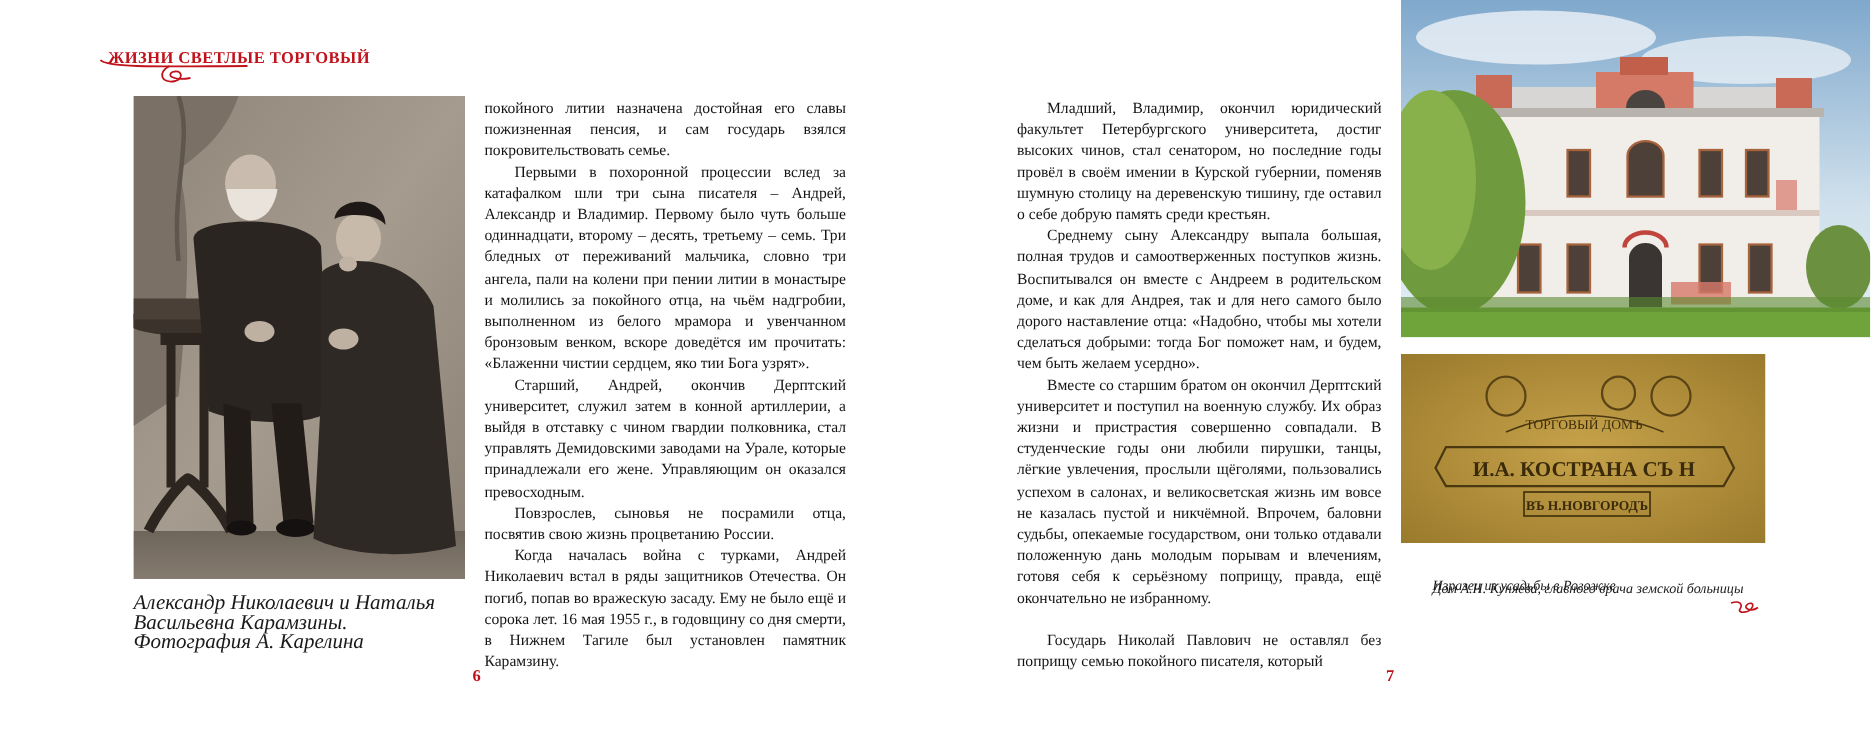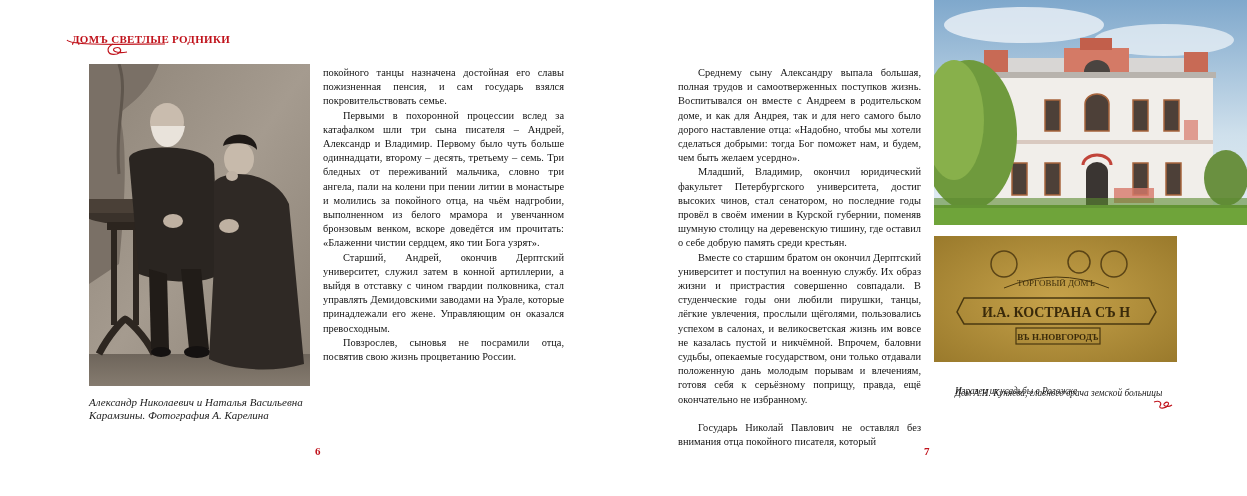--- a/index.html
+++ b/index.html
@@ -2,21 +2,21 @@
 <html><head>
 <meta charset="utf-8">
 <style>
   html, body { margin: 0; padding: 0; background: #ffffff; }
   body { width: 1247px; height: 496px; position: relative; overflow: hidden; font-family: "DejaVu Serif", serif; color: #1a1a1a; }
 
   .running-head { position: absolute; left: 72px; top: 33px; font-family: "Liberation Serif", serif; font-weight: bold; font-size: 11px; letter-spacing: 0.3px; color: #c0121b; }
   .running-head-swash { position: absolute; left: 65px; top: 36px; width: 140px; height: 22px; }
 
   .photo-portrait { position: absolute; left: 89px; top: 64px; width: 221px; height: 322px; }
-  .caption-left { position: absolute; left: 89px; top: 396px; width: 220px; font-family: "Liberation Serif", serif; font-style: italic; font-size: 11px; line-height: 13px; }
+  .caption-left { position: absolute; left: 89px; top: 396px; width: 220px; font-family: "Liberation Serif", serif; font-style: italic; font-size: 14px; line-height: 13px; }
 
   .col { position: absolute; font-family: "Liberation Serif", serif; font-size: 10.4px; line-height: 14.2px; text-align: justify; color: #141414; }
   .col p { margin: 0; text-indent: 20px; hyphens: auto; }
   .col p.noindent { text-indent: 0; }
   .col p.gap { margin-top: 14px; }
   .col-left { left: 323px; top: 66px; width: 241px; }
   .col-right { left: 678px; top: 66px; width: 243px; }
 
   .page-num { position: absolute; top: 445px; font-family: "Liberation Serif", serif; font-weight: bold; font-size: 11px; color: #c0121b; }
   .page-num-left { left: 315px; }
@@ -25,21 +25,21 @@
   .photo-house { position: absolute; left: 934px; top: 0; width: 313px; height: 225px; overflow: hidden; }
   .photo-tile { position: absolute; left: 934px; top: 236px; width: 278px; height: 126px; overflow: hidden; }
 
   .caption-right-1 { position: absolute; left: 955px; top: 388px; width: 215px; font-family: "Liberation Serif", serif; font-style: italic; font-size: 9.4px; }
   .caption-right-2 { position: absolute; left: 955px; top: 386px; width: 215px; text-align: left; font-family: "Liberation Serif", serif; font-style: italic; font-size: 9.4px; }
   .swash-right { position: absolute; left: 1152px; top: 399px; width: 22px; height: 10px; }
 </style>
 </head>
 <body>
 
-<div class="running-head">ДОМЪ СВЕТЛЫЕ РОДНИКИ</div>
+<div class="running-head">ЖИЗНИ СВЕТЛЫЕ ТОРГОВЫЙ</div>
 <svg class="running-head-swash" viewBox="0 0 140 22">
   <path d="M2 4 C 6 10, 60 8, 100 8" stroke="#c0121b" stroke-width="1.2" fill="none"></path>
   <path d="M48 8 C 40 12, 42 20, 52 18 C 58 16, 56 10, 50 12 C 46 14, 50 18, 62 16" stroke="#c0121b" stroke-width="1.2" fill="none"></path>
 </svg>
 
 <div class="photo-portrait">
   <svg width="221" height="322" viewBox="0 0 221 322">
     <defs>
       <linearGradient id="bg" x1="0" y1="0" x2="1" y2="1">
         <stop offset="0" stop-color="#8e8478"></stop>
@@ -77,32 +77,33 @@
     <ellipse cx="150" cy="95" rx="15" ry="17" fill="#c7baab"></ellipse>
     <path d="M134 82 C 136 66, 168 66, 168 86 C 162 78, 142 78, 134 82 Z" fill="#1e1916"></path>
     <path d="M125 118 C 135 105, 185 105, 200 140 L 215 300 C 180 310, 140 305, 120 295 L 125 200 Z" fill="#2f2925"></path>
     <ellipse cx="140" cy="162" rx="10" ry="7" fill="#bfb1a2"></ellipse>
     <ellipse cx="143" cy="112" rx="6" ry="5" fill="#c0b3a5"></ellipse>
   </svg>
 </div>
 <div class="caption-left">Александр Николаевич и Наталья Васильевна Карамзины. Фотография А. Карелина</div>
 
 <div class="col col-left">
-  <p class="noindent">покойного танцы назначена достойная его славы пожизненная пенсия, и сам государь взялся покровительствовать семье.</p>
+  <p class="noindent">покойного литии назначена достойная его славы пожизненная пенсия, и сам государь взялся покровительствовать семье.</p>
   <p>Первыми в похоронной процессии вслед за катафалком шли три сына писателя – Андрей, Александр и Владимир. Первому было чуть больше одиннадцати, второму – десять, третьему – семь. Три бледных от переживаний мальчика, словно три ангела, пали на колени при пении литии в монастыре и молились за покойного отца, на чьём надгробии, выполненном из белого мрамора и увенчанном бронзовым венком, вскоре доведётся им прочитать: «Блаженни чистии сердцем, яко тии Бога узрят».</p>
   <p>Старший, Андрей, окончив Дерптский университет, служил затем в конной артиллерии, а выйдя в отставку с чином гвардии полковника, стал управлять Демидовскими заводами на Урале, которые принадлежали его жене. Управляющим он оказался превосходным.</p>
   <p>Повзрослев, сыновья не посрамили отца, посвятив свою жизнь процветанию России.</p>
+  <p>Когда началась война с турками, Андрей Николаевич встал в ряды защитников Отечества. Он погиб, попав во вражескую засаду. Ему не было ещё и сорока лет. 16 мая 1955 г., в годовщину со дня смерти, в Нижнем Тагиле был установлен памятник Карамзину.</p>
 </div>
 <div class="page-num page-num-left">6</div>
 
 <div class="col col-right">
+  <p>Младший, Владимир, окончил юридический факультет Петербургского университета, достиг высоких чинов, стал сенатором, но последние годы провёл в своём имении в Курской губернии, поменяв шумную столицу на деревенскую тишину, где оставил о себе добрую память среди крестьян.</p>
   <p>Среднему сыну Александру выпала большая, полная трудов и самоотверженных поступков жизнь. Воспитывался он вместе с Андреем в родительском доме, и как для Андрея, так и для него самого было дорого наставление отца: «Надобно, чтобы мы хотели сделаться добрыми: тогда Бог поможет нам, и будем, чем быть желаем усердно».</p>
-  <p>Младший, Владимир, окончил юридический факультет Петербургского университета, достиг высоких чинов, стал сенатором, но последние годы провёл в своём имении в Курской губернии, поменяв шумную столицу на деревенскую тишину, где оставил о себе добрую память среди крестьян.</p>
   <p>Вместе со старшим братом он окончил Дерптский университет и поступил на военную службу. Их образ жизни и пристрастия совершенно совпадали. В студенческие годы они любили пирушки, танцы, лёгкие увлечения, прослыли щёголями, пользовались успехом в салонах, и великосветская жизнь им вовсе не казалась пустой и никчёмной. Впрочем, баловни судьбы, опекаемые государством, они только отдавали положенную дань молодым порывам и влечениям, готовя себя к серьёзному поприщу, правда, ещё окончательно не избранному.</p>
-  <p class="gap">Государь Николай Павлович не оставлял без внимания отца покойного писателя, который</p>
+  <p class="gap">Государь Николай Павлович не оставлял без поприщу семью покойного писателя, который</p>
 </div>
 <div class="page-num page-num-right">7</div>
 
 <div class="photo-house">
   <svg width="313" height="225" viewBox="0 0 313 225">
     <defs>
       <linearGradient id="sky" x1="0" y1="0" x2="0" y2="1">
         <stop offset="0" stop-color="#7fa8cc"></stop>
         <stop offset="0.6" stop-color="#cfe0ec"></stop>
         <stop offset="1" stop-color="#e4eef4"></stop>

